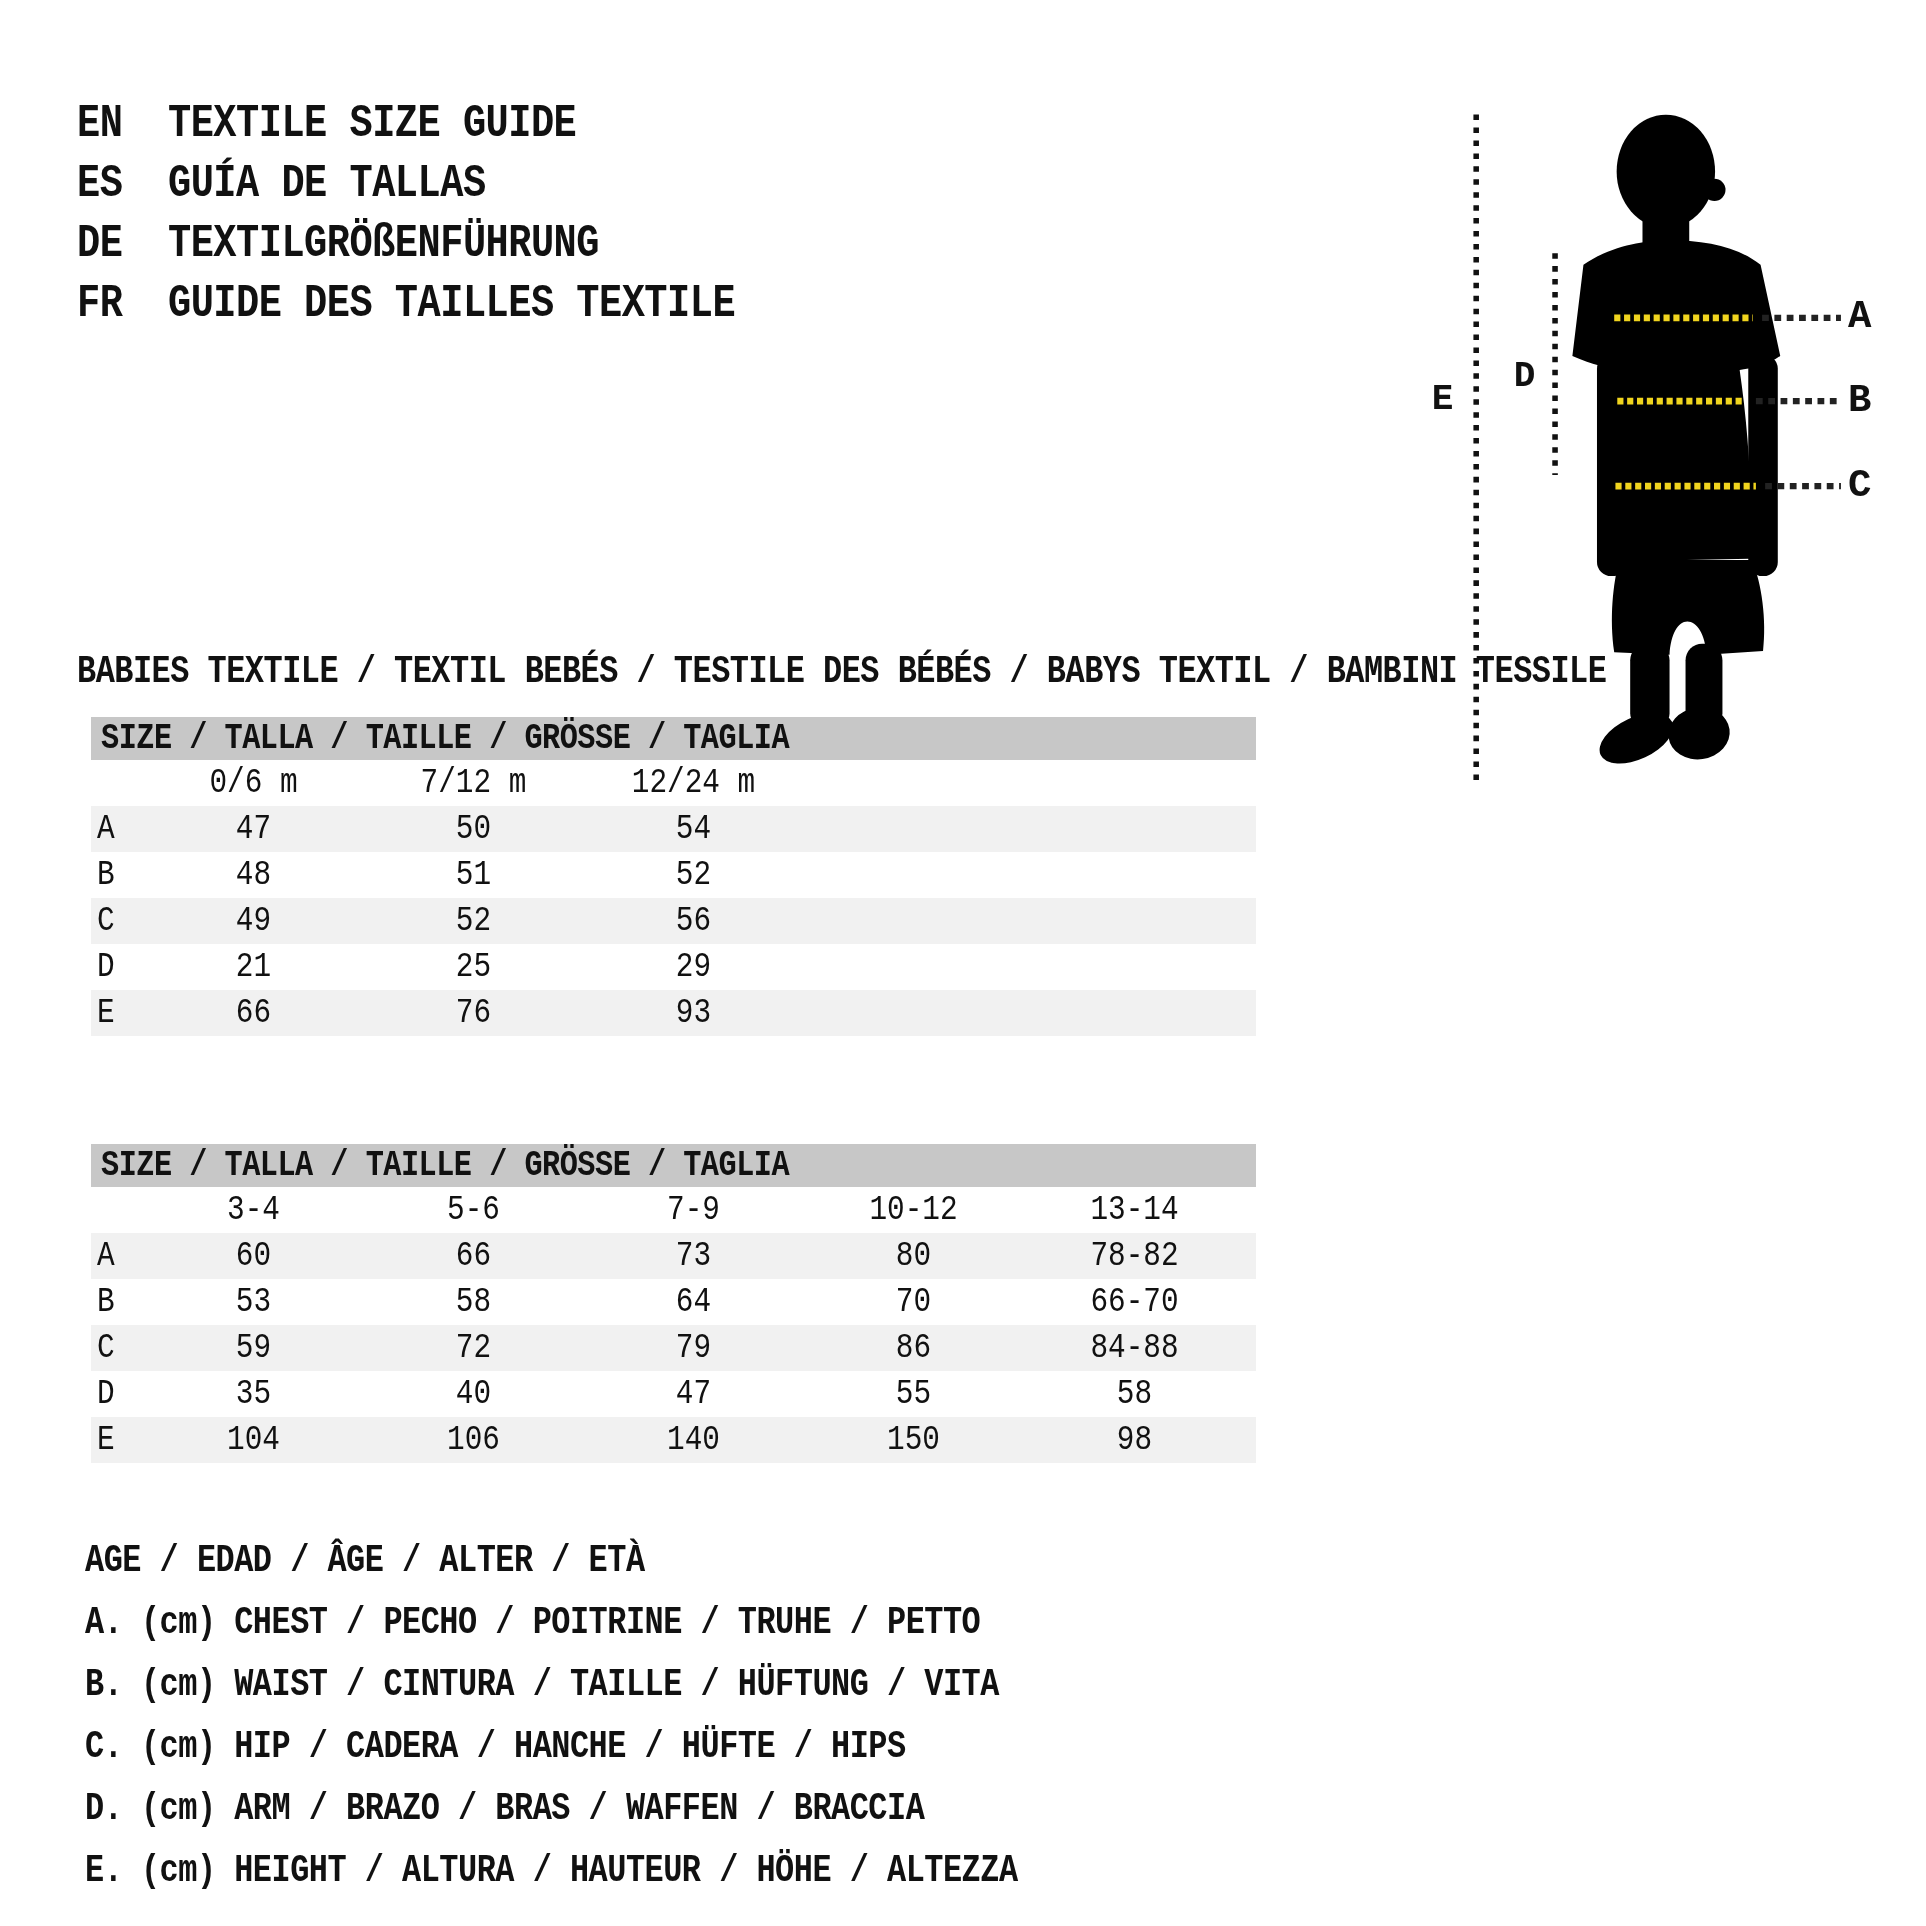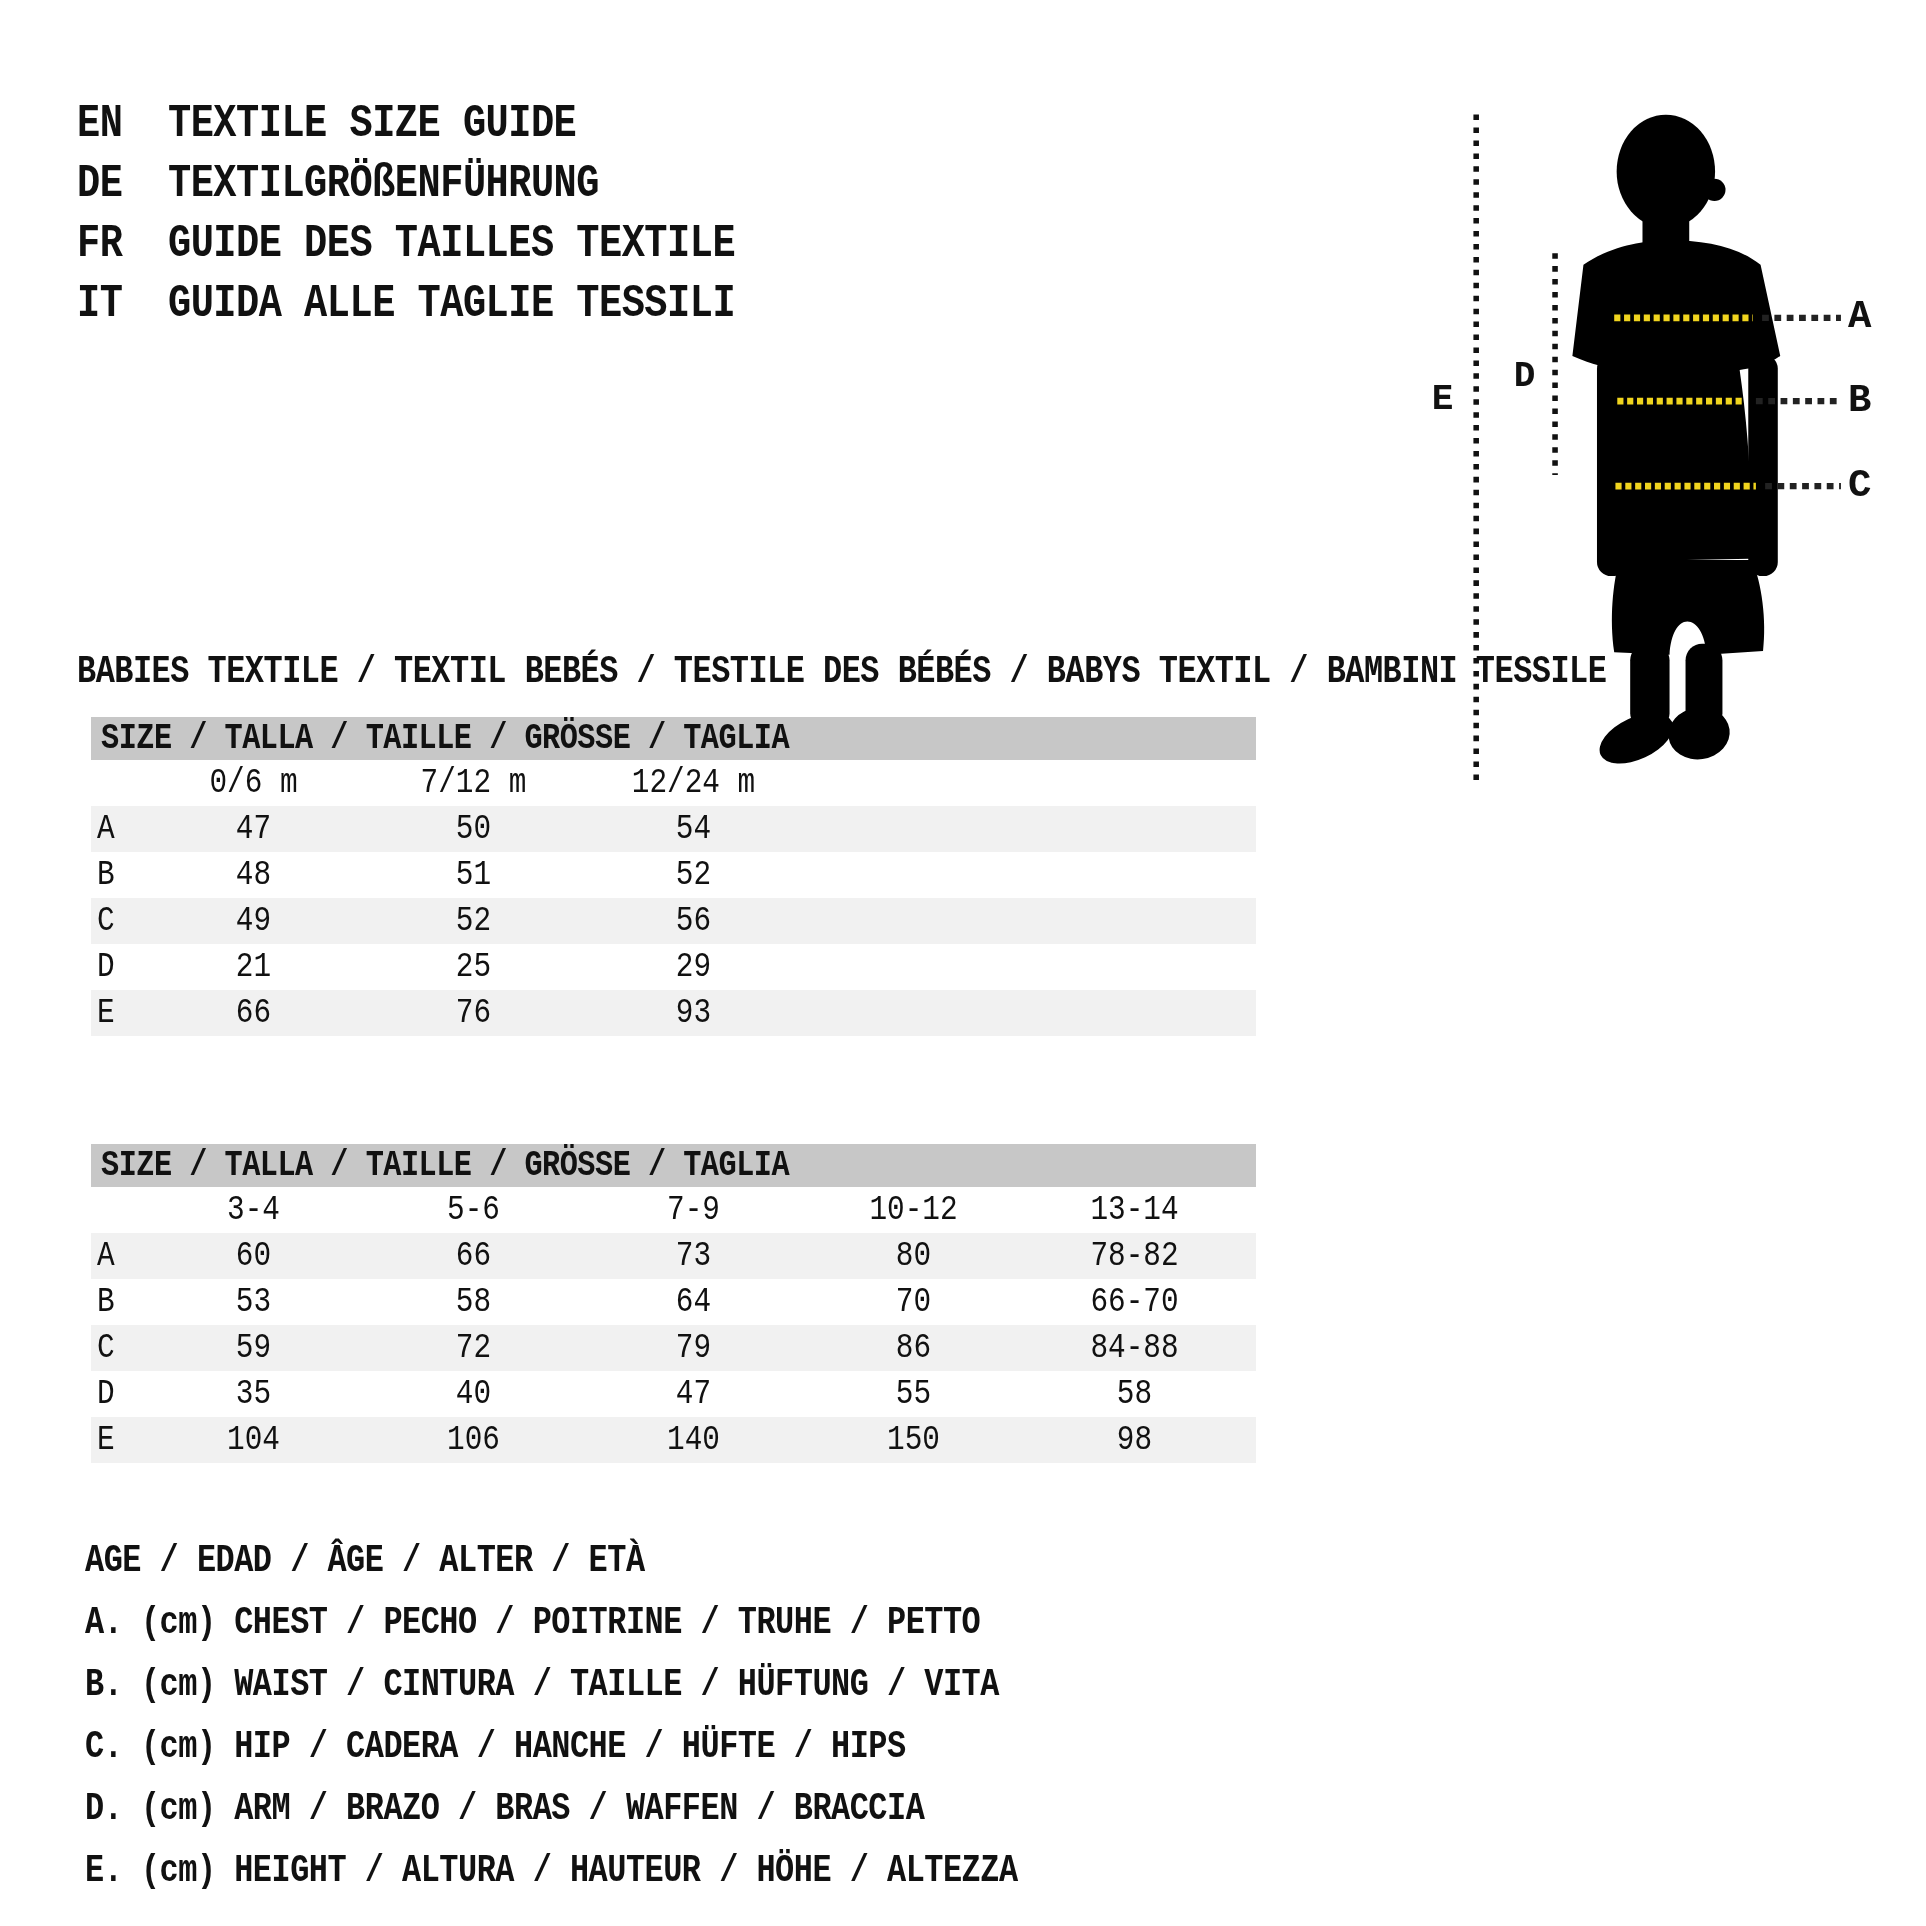--- a/index.html
+++ b/index.html
@@ -43,23 +43,23 @@
   .flabel-abc{font-size:39px;line-height:39px;width:55px;}
   .flabel-de{font-size:36px;line-height:36px;width:43px;text-align:center;}
 </style>
 </head>
 <body>
 
 <div class="page">
 
   <section class="languages">
       <div class="lang-row"><span class="lang-code cond">EN</span><span class="lang-title cond">TEXTILE SIZE GUIDE</span></div>
+      <div class="lang-row"><span class="lang-code cond">ES</span><span class="lang-title cond">GUÍA DE TALLAS</span></div>
       <div class="lang-row"><span class="lang-code cond">DE</span><span class="lang-title cond">TEXTILGRÖßENFÜHRUNG</span></div>
       <div class="lang-row"><span class="lang-code cond">FR</span><span class="lang-title cond">GUIDE DES TAILLES TEXTILE</span></div>
-      <div class="lang-row"><span class="lang-code cond">IT</span><span class="lang-title cond">GUIDA ALLE TAGLIE TESSILI</span></div>
     </section>
 
   <div class="figure">
 
     <svg class="fig-svg" style="left:1565px;top:102px" width="246" height="709" viewBox="0 0 400 1150">
       <g fill="var(--sil,#000)">
         <ellipse cx="164" cy="100" rx="80" ry="92"></ellipse>
         <circle cx="243" cy="130" r="18"></circle>
         <rect x="126" y="158" width="76" height="84"></rect>
         <path d="M30,252

